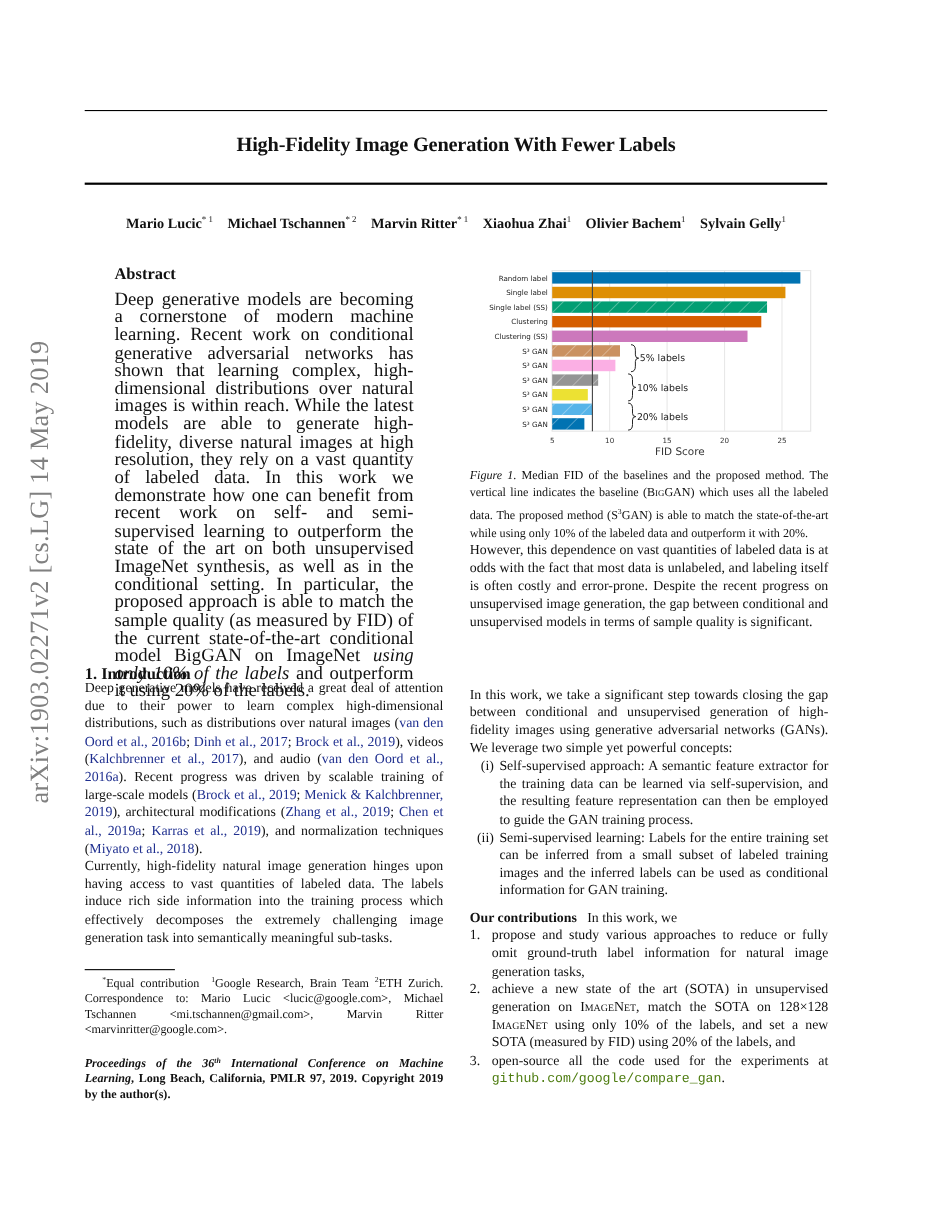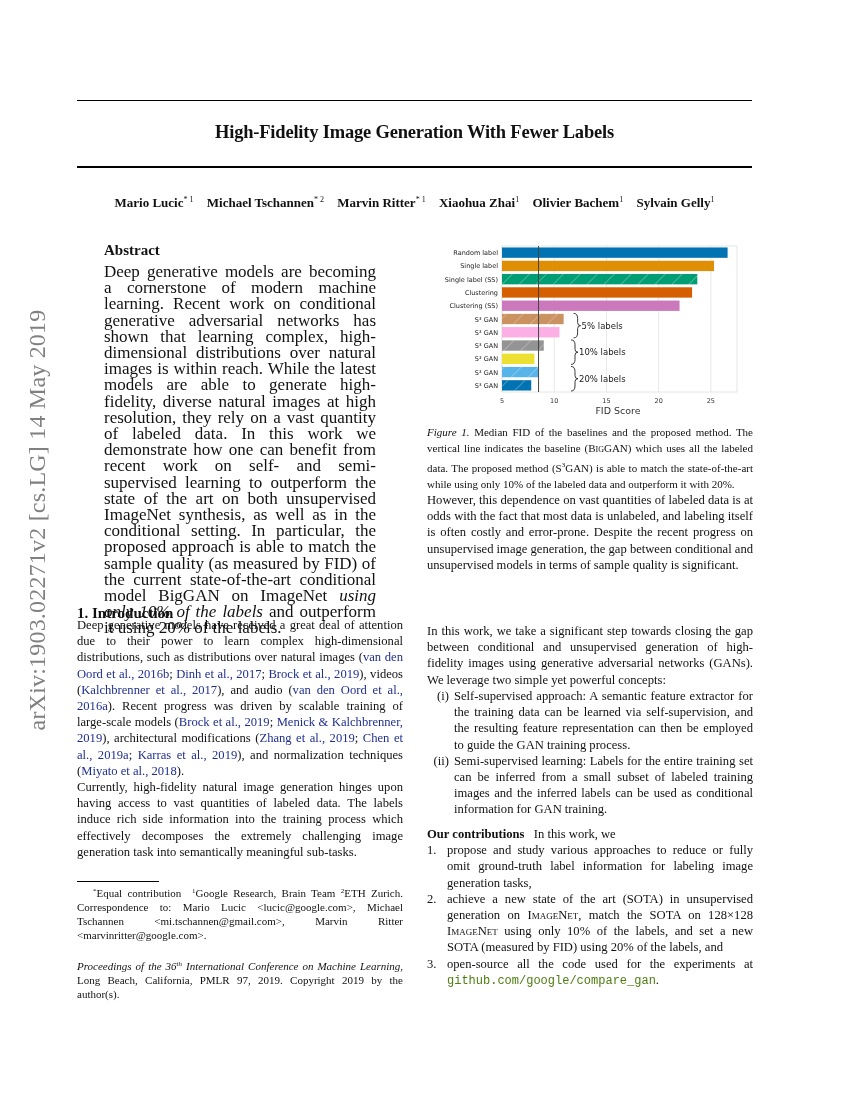--- a/index.html
+++ b/index.html
@@ -59,21 +59,21 @@
 <div id="abstract-heading">Abstract</div>
 <div id="abstract-body"><span>Deep generative models are becoming a cornerstone of modern machine learning. Recent work on conditional generative adversarial networks has shown that learning complex, high-dimensional distributions over natural images is within reach. While the latest models are able to generate high-fidelity, diverse natural images at high resolution, they rely on a vast quantity of labeled data. In this work we demonstrate how one can benefit from recent work on self- and semi-supervised learning to outperform the state of the art on both unsupervised ImageNet synthesis, as well as in the conditional setting. In particular, the proposed approach is able to match the sample quality (as measured by FID) of the current state-of-the-art conditional model BigGAN on ImageNet </span><i>using only 10% of the labels</i><span> and outperform it using 20% of the labels.</span></div>
 
 <div id="intro-heading">1. Introduction</div>
 <div class="para" style="top:617px; left:77px; width:326px;"><span>Deep generative models have received a great deal of attention due to their power to learn complex high-dimensional distributions, such as distributions over natural images (</span><a class="cite">van den Oord et al., 2016b</a><span>; </span><a class="cite">Dinh et al., 2017</a><span>; </span><a class="cite">Brock et al., 2019</a><span>), videos (</span><a class="cite">Kalchbrenner et al., 2017</a><span>), and audio (</span><a class="cite">van den Oord et al., 2016a</a><span>). Recent progress was driven by scalable training of large-scale models (</span><a class="cite">Brock et al., 2019</a><span>; </span><a class="cite">Menick &amp; Kalchbrenner, 2019</a><span>), architectural modifications (</span><a class="cite">Zhang et al., 2019</a><span>; </span><a class="cite">Chen et al., 2019a</a><span>; </span><a class="cite">Karras et al., 2019</a><span>), and normalization techniques (</span><a class="cite">Miyato et al., 2018</a><span>).</span></div>
 
 <div class="para" style="top:779px; left:77px; width:326px;">Currently, high-fidelity natural image generation hinges upon having access to vast quantities of labeled data. The labels induce rich side information into the training process which effectively decomposes the extremely challenging image generation task into semantically meaningful sub-tasks.</div>
 
 <div id="footnote-rule"></div>
 <div class="footnote" style="top:884px;">&nbsp;&nbsp;&nbsp;<sup>*</sup><span>Equal contribution</span>&nbsp;&nbsp;<sup>1</sup><span>Google Research, Brain Team </span><sup>2</sup><span>ETH Zurich. Correspondence to: Mario Lucic &lt;lucic@google.com&gt;, Michael Tschannen &lt;mi.tschannen@gmail.com&gt;, Marvin Ritter &lt;marvinritter@google.com&gt;.</span></div>
-<div class="footnote" style="top:957px;"><i>Proceedings of the 36</i><i><sup>th</sup></i><i> International Conference on Machine Learning</i><span>, Long Beach, California, PMLR 97, 2019. Copyright 2019 by the author(s).</span></div>
+<div class="footnote" style="top:957px;font-weight:bold;"><i>Proceedings of the 36</i><i><sup>th</sup></i><i> International Conference on Machine Learning</i><span>, Long Beach, California, PMLR 97, 2019. Copyright 2019 by the author(s).</span></div>
 
 <svg id="chart" width="330" height="180">
   <g id="chart-grid">
       <rect x="77" y="4" width="235" height="146" fill="none" stroke="#e6e6e6" stroke-width="1"></rect>
       <line x1="77" x2="77" y1="4" y2="150" stroke="#e8e8e8" stroke-width="1"></line>
       <line x1="129.22222222222223" x2="129.22222222222223" y1="4" y2="150" stroke="#e8e8e8" stroke-width="1"></line>
       <line x1="181.44444444444446" x2="181.44444444444446" y1="4" y2="150" stroke="#e8e8e8" stroke-width="1"></line>
       <line x1="233.66666666666666" x2="233.66666666666666" y1="4" y2="150" stroke="#e8e8e8" stroke-width="1"></line>
       <line x1="285.8888888888889" x2="285.8888888888889" y1="4" y2="150" stroke="#e8e8e8" stroke-width="1"></line>
     </g>
@@ -137,16 +137,16 @@
 <div class="para" style="top:492px; left:427px; width:326px;">However, this dependence on vast quantities of labeled data is at odds with the fact that most data is unlabeled, and labeling itself is often costly and error-prone. Despite the recent progress on unsupervised image generation, the gap between conditional and unsupervised models in terms of sample quality is significant.</div>
 <div class="para" style="top:623px; left:427px; width:326px;">In this work, we take a significant step towards closing the gap between conditional and unsupervised generation of high-fidelity images using generative adversarial networks (GANs). We leverage two simple yet powerful concepts:</div>
 
 <div class="list" style="top:688px;">
   <div class="list-item"><span class="marker">(i)</span><span>Self-supervised approach: A semantic feature extractor for the training data can be learned via self-supervision, and the resulting feature representation can then be employed to guide the GAN training process.</span></div>
   <div class="list-item"><span class="marker">(ii)</span><span>Semi-supervised learning: Labels for the entire training set can be inferred from a small subset of labeled training images and the inferred labels can be used as conditional information for GAN training.</span></div>
 </div>
 
 <div class="list" style="top:826px;">
   <div><b>Our contributions</b>&nbsp;&nbsp;&nbsp;<span>In this work, we</span></div>
-  <div class="enum-item"><span class="marker">1.</span><span>propose and study various approaches to reduce or fully omit ground-truth label information for labeling image generation tasks,</span></div>
+  <div class="enum-item"><span class="marker">1.</span><span>propose and study various approaches to reduce or fully omit ground-truth label information for natural image generation tasks,</span></div>
   <div class="enum-item"><span class="marker">2.</span><span>achieve a new state of the art (SOTA) in unsupervised generation on </span><span class="sc">ImageNet</span><span>, match the SOTA on 128×128 </span><span class="sc">ImageNet</span><span> using only 10% of the labels, and set a new SOTA (measured by FID) using 20% of the labels, and</span></div>
   <div class="enum-item"><span class="marker">3.</span><span>open-source all the code used for the experiments at </span><a class="mono">github.com/google/compare_gan</a><span>.</span></div>
 </div>
 
 </body></html>

